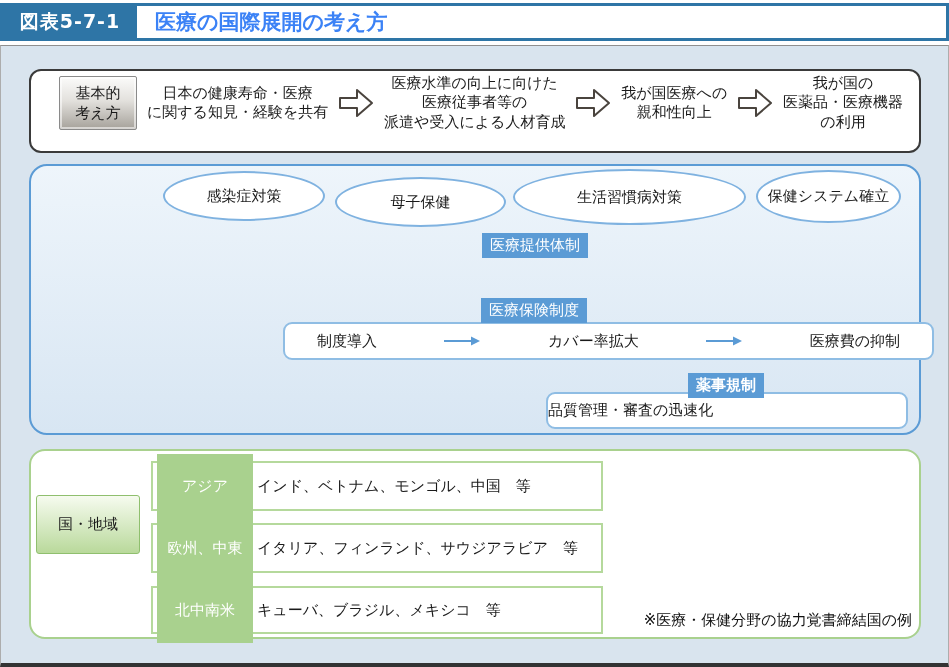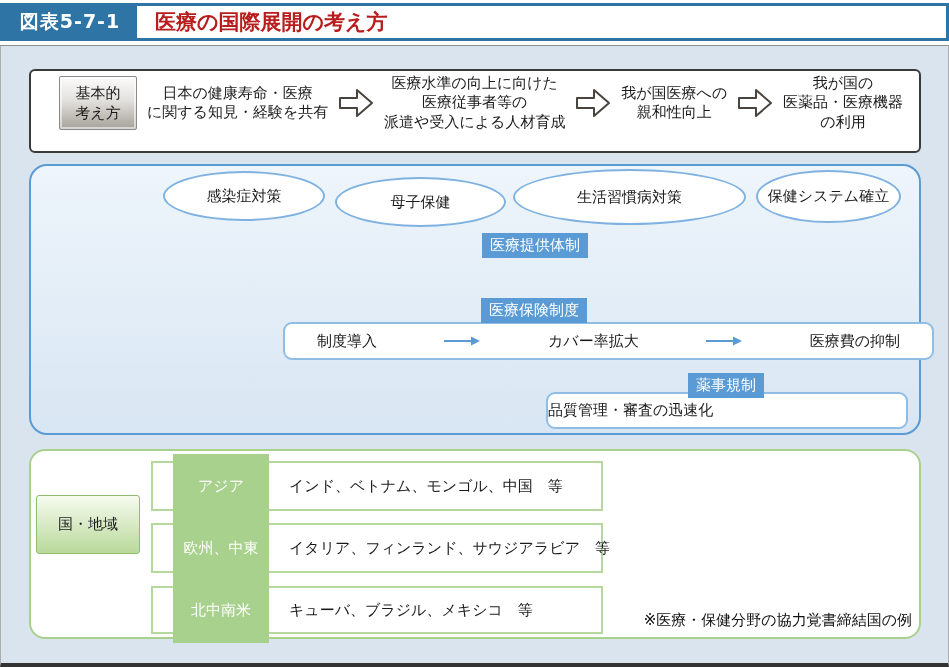--- a/index.html
+++ b/index.html
@@ -14,33 +14,33 @@
     position:absolute; top:3px; left:0; width:949px; height:38px;
     background:#fff; border:3px solid #2e75a6; display:flex; align-items:stretch;
   }
   .fig-label {
     background:#2e75a6; color:#fff; width:134px; display:flex;
     align-items:center; justify-content:center; font-size:19px; font-weight:bold;
     letter-spacing:1px;
   }
   .fig-title {
     display:flex; align-items:center; padding-left:18px; font-size:21px;
-    font-weight:bold; color:#b91c1c;
+    font-weight:bold; color:#3b82f6;
   }
   
   .content {
     position:absolute; top:45px; left:0; width:949px; height:622px;
     background:#d9e4ee;
     border-top:1px solid #8f8f8f; border-left:1px solid #adadad;
     border-right:1px solid #adadad; border-bottom:4px solid #333;
   }
   
   .panel-basic {
     position:absolute; left:28px; top:23px; width:892px; height:84px;
-    background:#fff; border:2px solid #3a3a3a; border-radius:6px;
+    background:#fff; border:2px solid #3a3a3a; border-radius:12px;
     display:flex; align-items:center; justify-content:space-between;
     padding:0 16px 16px 28px;
   }
   .gray-box {
     width:78px; height:54px; flex:none;
     background:linear-gradient(180deg,#fbfbfa 0%,#e3e1dd 45%,#a6a29b 100%);
     border:1px solid #8a8a8a; border-radius:2px;
     box-shadow:inset 0 0 0 2px rgba(255,255,255,.55);
     display:flex; align-items:center; justify-content:center;
     font-size:15px; line-height:1.35; white-space:pre-line; text-align:center;
@@ -72,21 +72,21 @@
   .e1 { left:132px; top:5px;  width:162px; height:50px; }
   .e2 { left:304px; top:11px;  width:171px; height:50px; }
   .e3 { left:482px; top:3px;  width:233px; height:56px; }
   .e4 { left:725px; top:4px;  width:145px; height:53px; }
   .tag {
     position:absolute; background:#5b9bd5; color:#fff; font-size:15px;
     padding:3px 8px; z-index:2; white-space:nowrap;
   }
   .tag1 { left:451px; top:67px; }
   .tag2 { left:450px; top:132px; }
-  .tag3 { left:657px; top:207px; }
+  .tag3 { left:657px; top:207px;font-weight:bold; }
   .rowbox {
     position:absolute; background:#fff; border:2px solid #8fbde4;
     border-radius:9px; display:flex; align-items:center; font-size:15px;
   }
   .r1 { left:120px; top:87px;  width:755px; height:40px;
         justify-content:space-between; padding:0 26px; }
   .r2 { left:252px; top:156px; width:651px; height:38px;
         justify-content:space-between; padding:0 32px; }
   .r3 { left:515px; top:226px; width:362px; height:37px;
         justify-content:flex-start; }
@@ -102,21 +102,21 @@
     border:1px solid #8fbf6e; border-radius:3px;
     display:flex; align-items:center; justify-content:center; font-size:15px;
   }
   .region-row {
     position:absolute; left:120px; width:452px; height:50px;
     background:#fff; border:2px solid #b5d99c;
     display:flex; align-items:center; font-size:15px;
   }
   .rr1 { top:10px; } .rr2 { top:72px; } .rr3 { top:135px; height:48px; }
   .region-tag {
-    flex:none; margin:0 20px; min-width:96px; text-align:center;
+    flex:none; margin:0 4px; min-width:96px; text-align:center;
     background:#a9d18e; color:#fff; font-size:15px; padding:23px 8px;
   }
   .region-text { white-space:nowrap; }
   .regions-note {
     position:absolute; right:7px; top:160px; font-size:15px; color:#111;
     white-space:nowrap;
   }
 </style>
 </head>
 <body>

